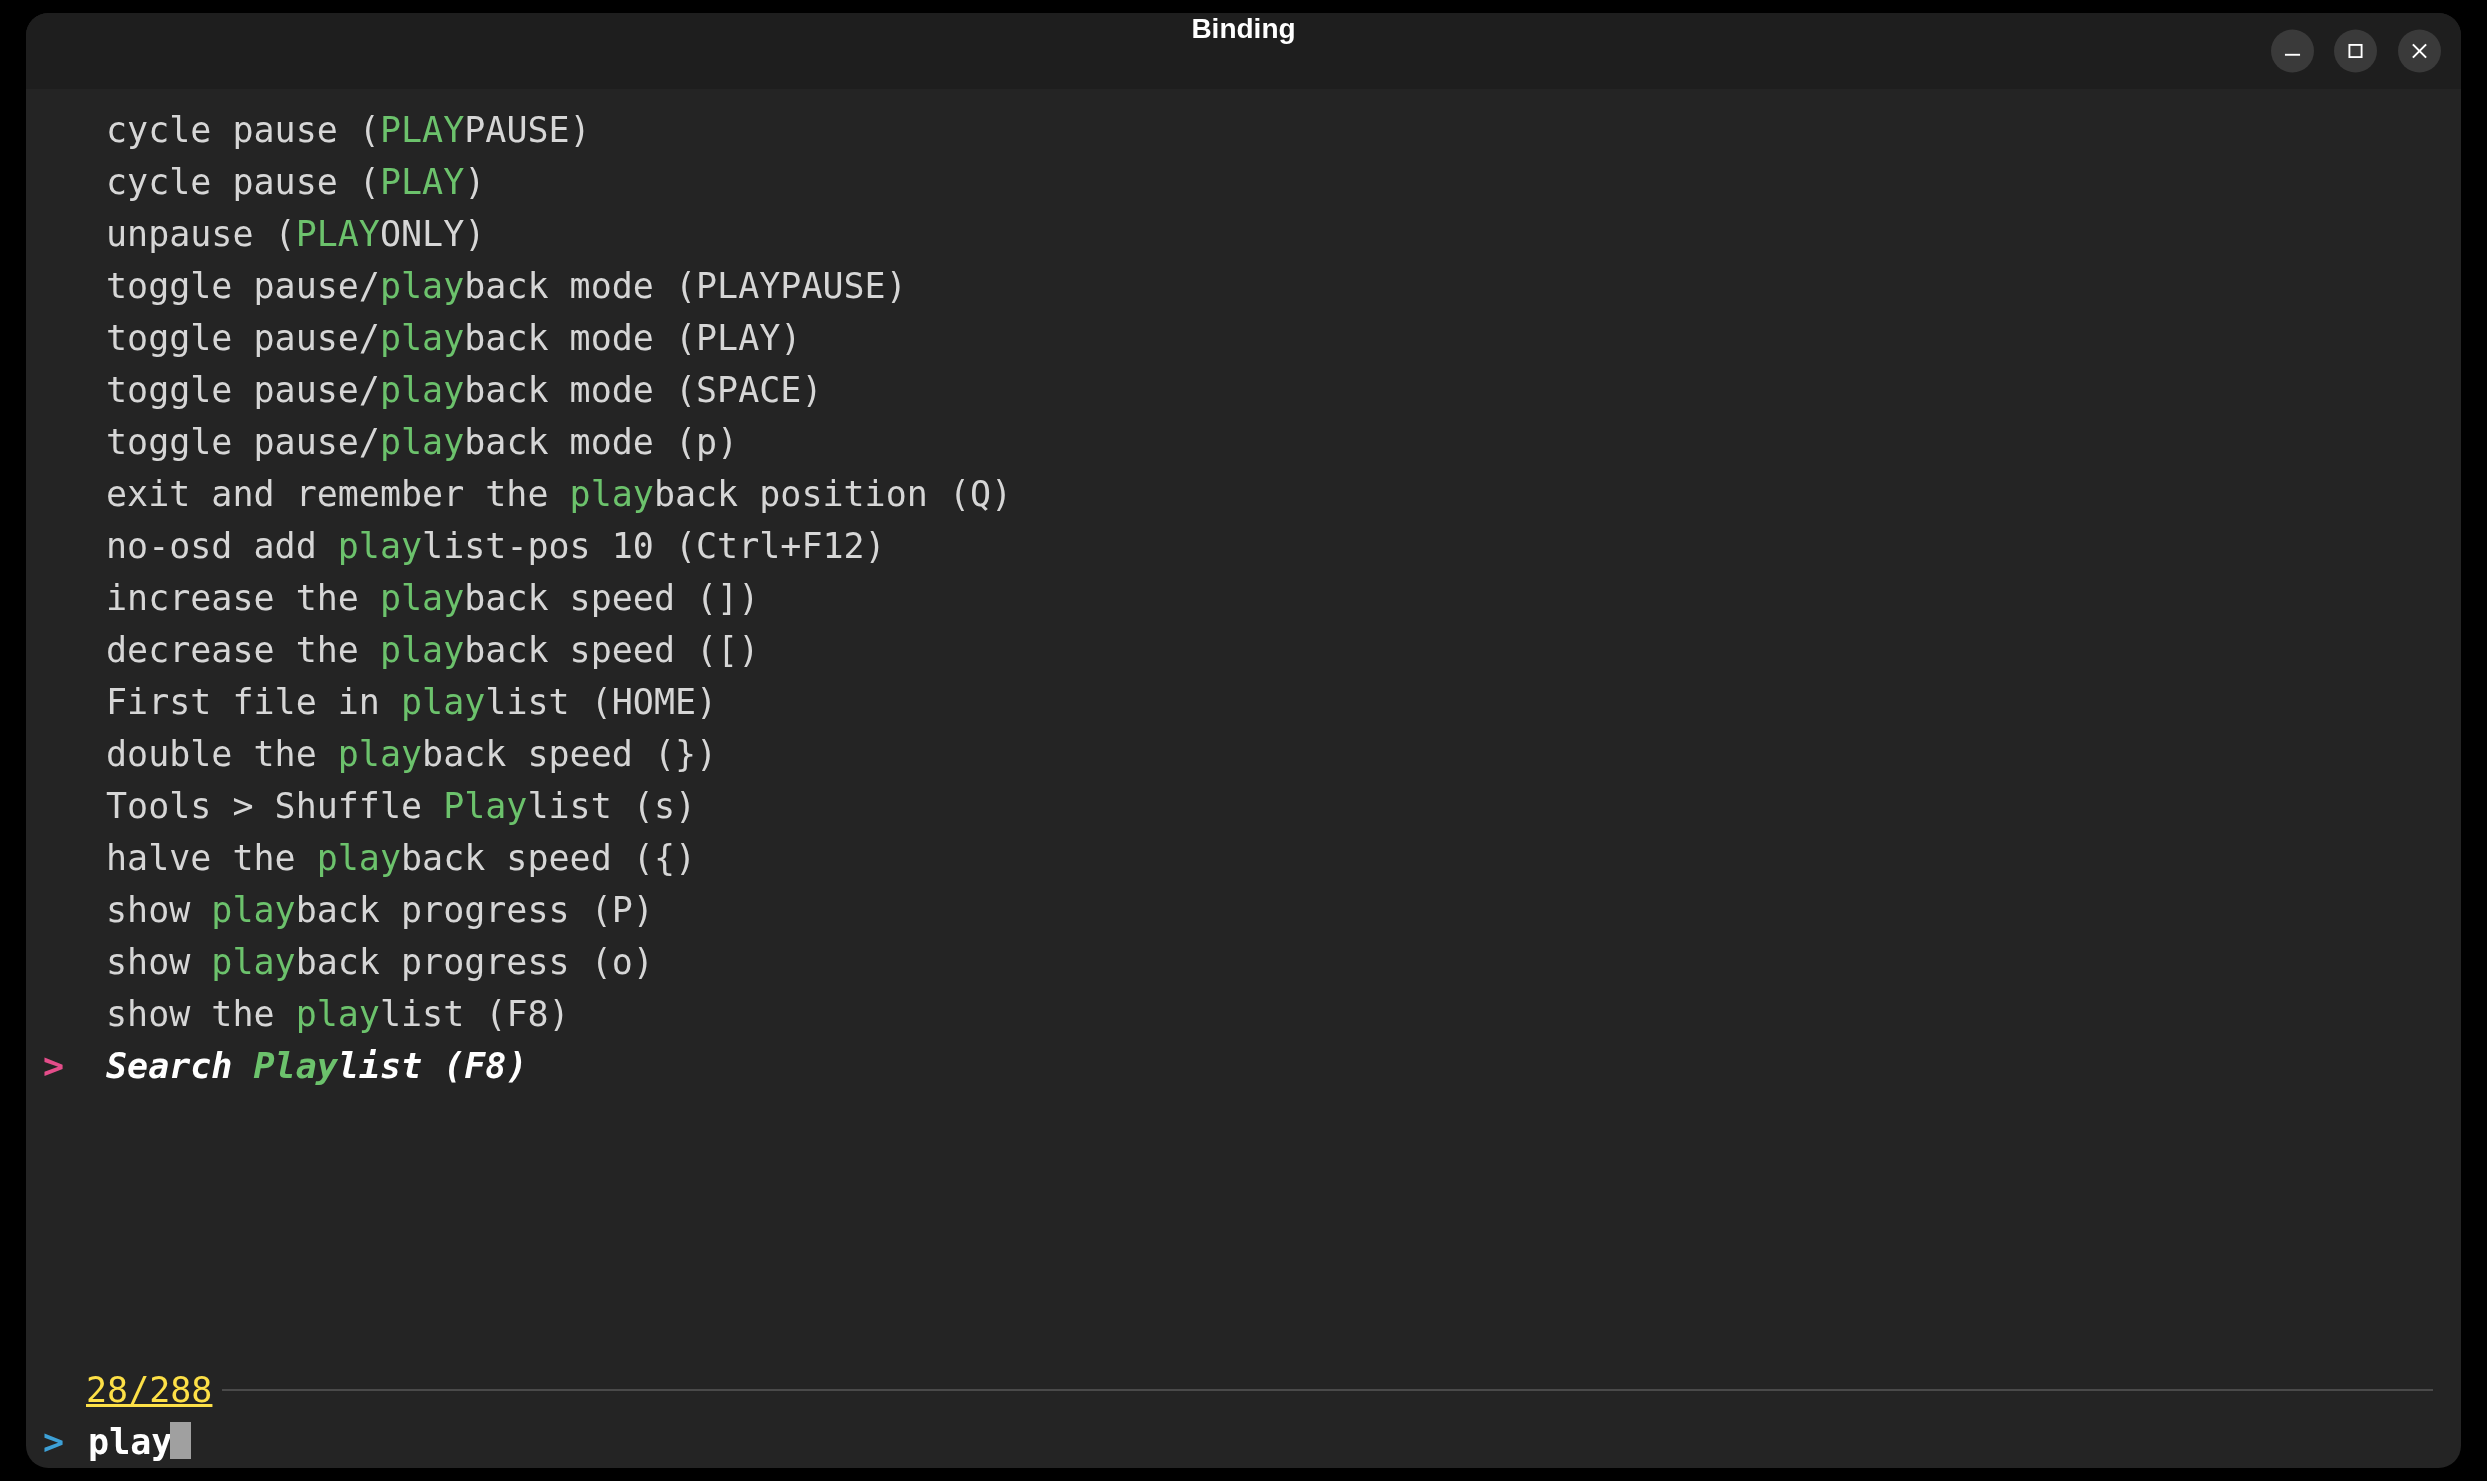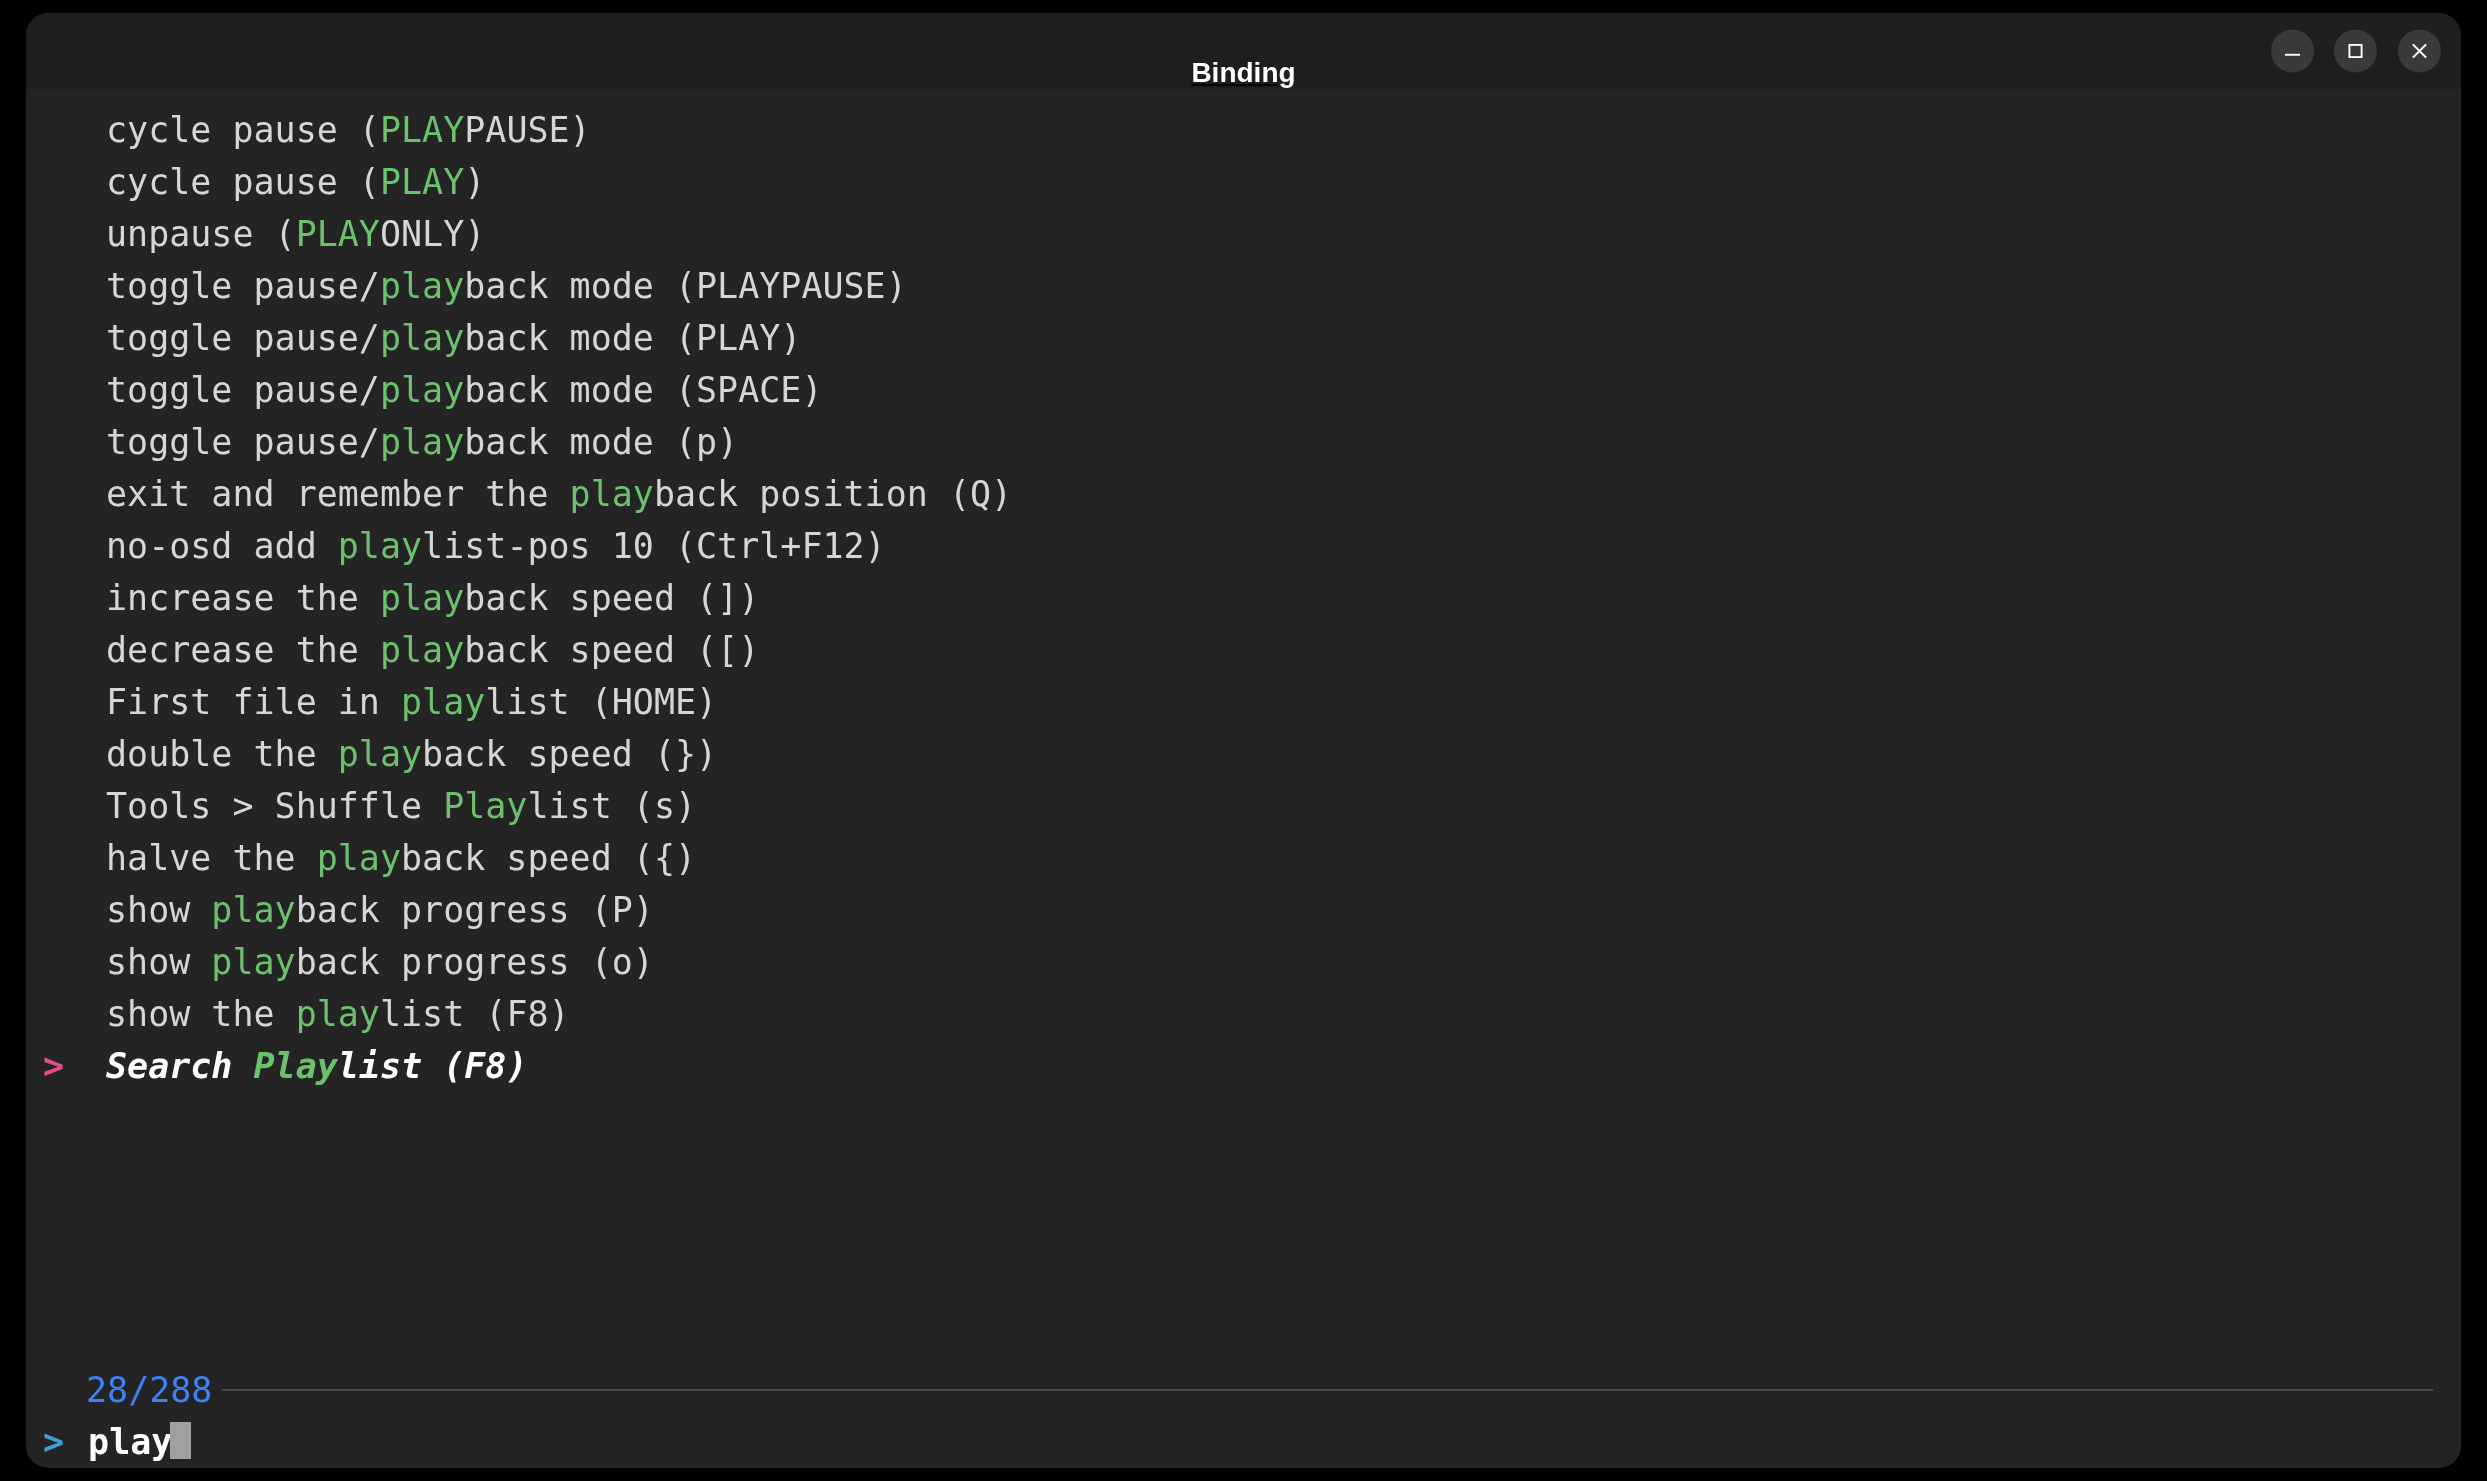--- a/index.html
+++ b/index.html
@@ -19,25 +19,24 @@
     border-radius: 22.4px;
     display: flex;
     flex-direction: column;
     overflow: hidden;
     box-shadow: 0 0 0 1.9px #000;
   }
   .titlebar {
     height: 76px;
     background: #1e1e1e;
     display: flex;
-    align-items: flex-end;
+    align-items: flex-start;
     justify-content: center;
     position: relative;
     flex-shrink: 0;
-    text-decoration: underline;
   }
   .titlebar-title {
     color: #ffffff;
     font-family: sans-serif;
     font-size: 28px;
     font-weight: 700;
   }
   .window-controls {
     position: absolute;
     right: 20.5px;
@@ -94,23 +93,24 @@
     color: #6cc26c;
   }
   .divider-row {
     display: flex;
     align-items: center;
     padding-left: 60px;
     padding-right: 28px;
     height: 52px;
   }
   .count {
-    color: #3b82f6;
+    color: #fde047;
     white-space: pre;
     padding-right: 9.3px;
+    text-decoration: underline;
   }
   .divider {
     flex: 1;
     height: 1.9px;
     background: #4a4a4a;
   }
   .prompt-row {
     height: 52px;
     display: flex;
     align-items: center;

